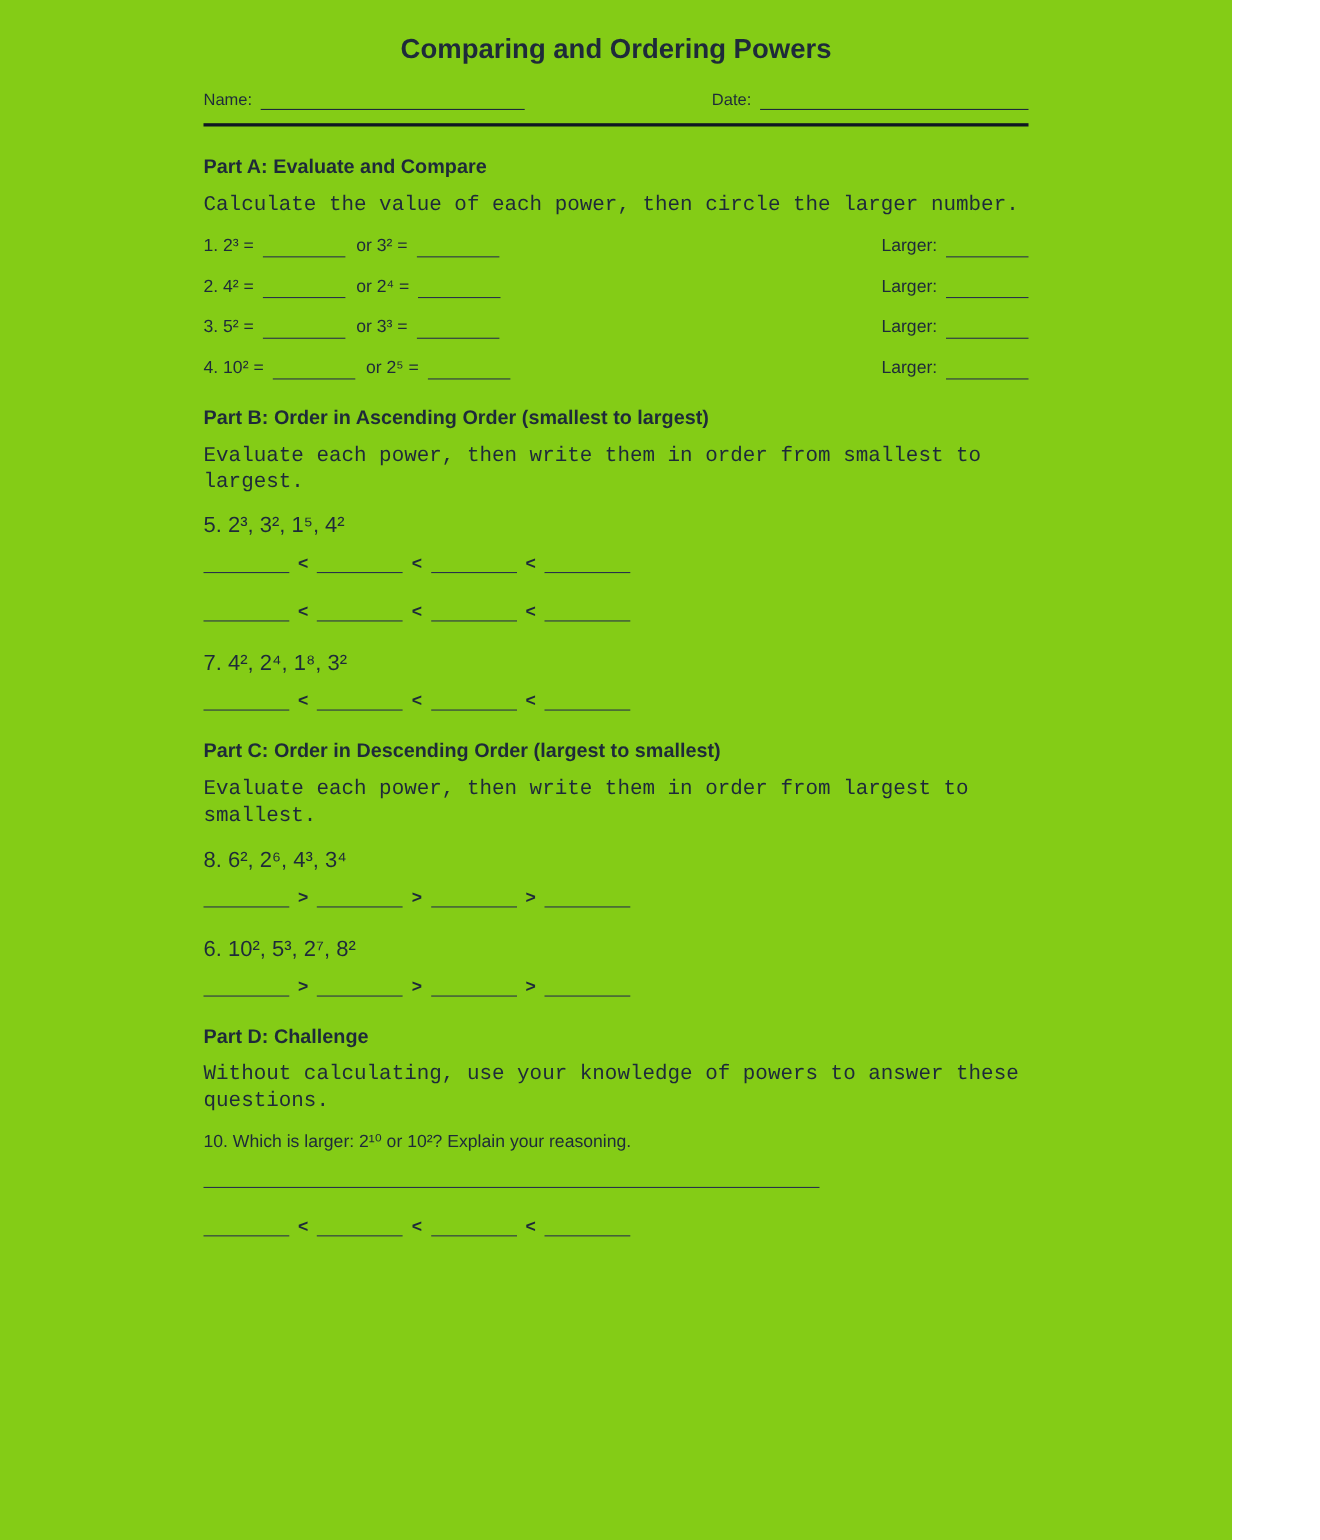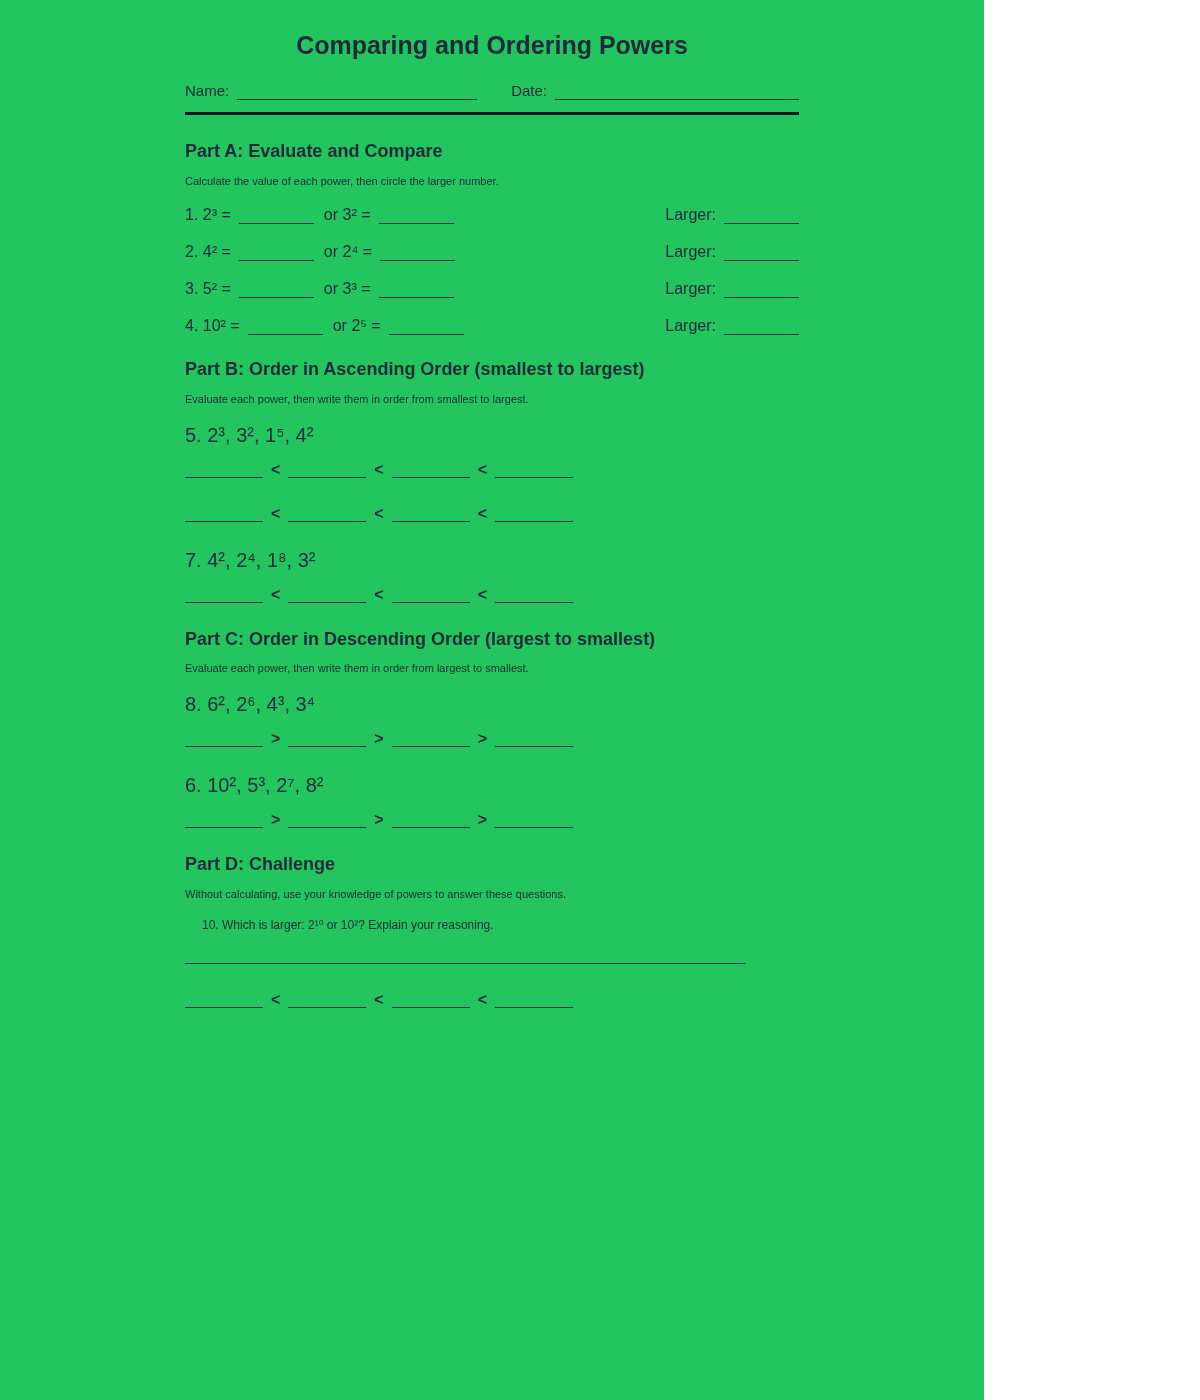--- a/index.html
+++ b/index.html
@@ -3,23 +3,23 @@
 <meta charset="utf-8">
 <style>
   * { box-sizing: border-box; }
   html, body { margin: 0; padding: 0; background: #ffffff; }
   body {
     font-family: "Liberation Sans", "DejaVu Sans", sans-serif;
     color: #1e2a3a;
   }
   .page {
     position: relative;
-    width: 984px;
+    width: 1120px;
     height: 1400px;
-    background: #22c55e;
+    background: #84cc16;
     padding: 30px 185px 0 185px;
   }
   h1.title {
     margin: 0 0 22px 0;
     text-align: center;
     font-size: 25px;
     font-weight: bold;
     color: #1e2a3a;
     line-height: 1.2;
   }
@@ -48,27 +48,28 @@
   section { margin: 0 0 24px 0; }
   h2.part-heading {
     margin: 0 0 12px 0;
     font-size: 18px;
     font-weight: bold;
     color: #1e2a3a;
     line-height: 1.2;
   }
   p.instruction {
     margin: 0 0 16px 0;
-    font-size: 11px;
+    font-size: 19px;
     line-height: 1.25;
+    font-family: Liberation Mono, monospace;
   }
   .qa-row {
     display: flex;
     justify-content: space-between;
-    align-items: center;
+    align-items: flex-start;
     font-size: 16px;
     margin-bottom: 17px;
     height: 20px;
   }
   .qa-left, .qa-right { display: flex; align-items: flex-end; }
   .q-text { line-height: 1.2; white-space: pre; }
   .blank {
     display: inline-block;
     width: 75px;
     height: 17px;
@@ -91,21 +92,21 @@
   }
   .answer-row .blank { width: 78px; margin: 0; }
   .answer-row .sep { margin: 0 8px; line-height: 1; }
   .long-blank {
     display: block;
     width: 560px;
     height: 1px;
     border-bottom: 1.5px solid #28324a;
     margin: 30px 0 26px 0;
   }
-  .challenge-q { font-size: 12px; margin: 17px; line-height: 1.25; }
+  .challenge-q { font-size: 16px; margin: 0; line-height: 1.25; }
 </style>
 </head>
 <body>
 
 <div class="page">
 
   <h1 class="title">Comparing and Ordering Powers</h1>
 
   <div class="name-date-row">
     <div class="field">

